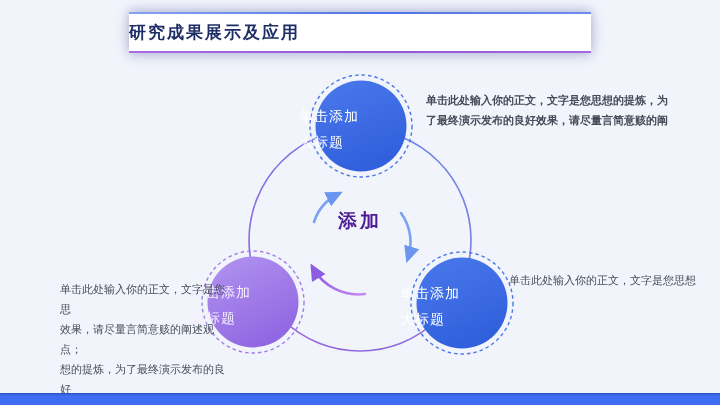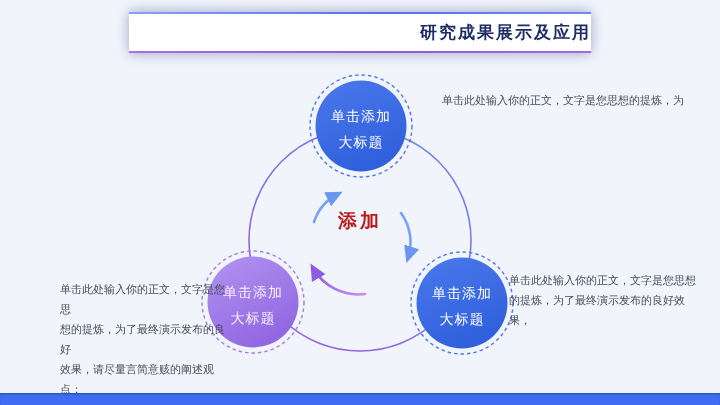--- a/index.html
+++ b/index.html
@@ -6,53 +6,53 @@
   .stage{
     position:relative;width:720px;height:405px;overflow:hidden;
     background:#f1f4fb;
     font-family:"Liberation Sans","DejaVu Sans",sans-serif;
   }
   
   .banner{
     position:absolute;left:129px;top:12px;width:462px;height:41px;
     background:#ffffff;
     box-shadow:0 2px 12px rgba(96,106,160,0.38),0 -3px 10px rgba(96,106,160,0.22);
-    display:flex;align-items:center;justify-content:flex-end;
+    display:flex;align-items:center;justify-content:flex-start;
   }
   .banner .line-top{
     position:absolute;left:0;top:0;width:100%;height:2px;
     background:linear-gradient(90deg,#86a2f3,#4f74e6 55%,#6e8bef);
   }
   .banner .line-bottom{
     position:absolute;left:0;bottom:0;width:100%;height:2px;
     background:linear-gradient(90deg,#a86ee8,#9257d6 55%,#a06ae2);
   }
   .banner h1{
     margin:0;font-size:17px;font-weight:700;color:#1d2d66;letter-spacing:2px;
   }
   
   .diagram-svg{position:absolute;left:0;top:0;width:720px;height:405px;}
   
   .circle-label{
-    position:absolute;width:124px;text-align:center;color:#ffffff;
+    position:absolute;width:124px;color:#ffffff;
     font-size:14px;line-height:26px;letter-spacing:1px;cursor:pointer;
   }
   .circle-label.top{left:299px;top:103px;}
   .circle-label.left{left:191px;top:279px;color:#f6efff;}
   .circle-label.right{left:400px;top:280px;}
   
   .center-keyword{
     position:absolute;left:288px;top:205px;width:144px;text-align:center;
-    font-size:19px;font-weight:700;color:#b91c1c;line-height:31px;letter-spacing:3px;
+    font-size:19px;font-weight:700;color:#4c1d95;line-height:31px;letter-spacing:3px;
   }
   
   .text-block{
     position:absolute;color:#454b59;font-size:11px;line-height:20px;cursor:text;
   }
-  .text-block.tr{left:442px;top:90px;width:250px;}
+  .text-block.tr{left:426px;top:90px;width:250px;font-weight:bold;}
   .text-block.r{left:509px;top:270px;width:192px;}
   .text-block.l{left:60px;top:279px;width:174px;}
   
   .footer-bar{
     position:absolute;left:0;top:393px;width:720px;height:12px;
     background:#3e6cf2;
     box-shadow:inset 0 2px 2px -1px rgba(25,35,90,0.45);
   }
 </style>
 </head>
@@ -120,26 +120,26 @@
     <div>单击添加</div>
     <div>大标题</div>
   </div>
 
   <div class="center-keyword">
     <div>添加</div>
   </div>
 
   <div class="text-block tr">
     <div>单击此处输入你的正文，文字是您思想的提炼，为</div>
+    <div>了最终演示发布的良好效果，请尽量言简意赅的阐</div>
   </div>
   <div class="text-block r">
     <div>单击此处输入你的正文，文字是您思想</div>
-    <div>的提炼，为了最终演示发布的良好效果，</div>
   </div>
   <div class="text-block l">
     <div>单击此处输入你的正文，文字是您思</div>
+    <div>效果，请尽量言简意赅的阐述观点；</div>
     <div>想的提炼，为了最终演示发布的良好</div>
-    <div>效果，请尽量言简意赅的阐述观点；</div>
   </div>
 
   <div class="footer-bar"></div>
 
 </div>
 
 </body></html>

